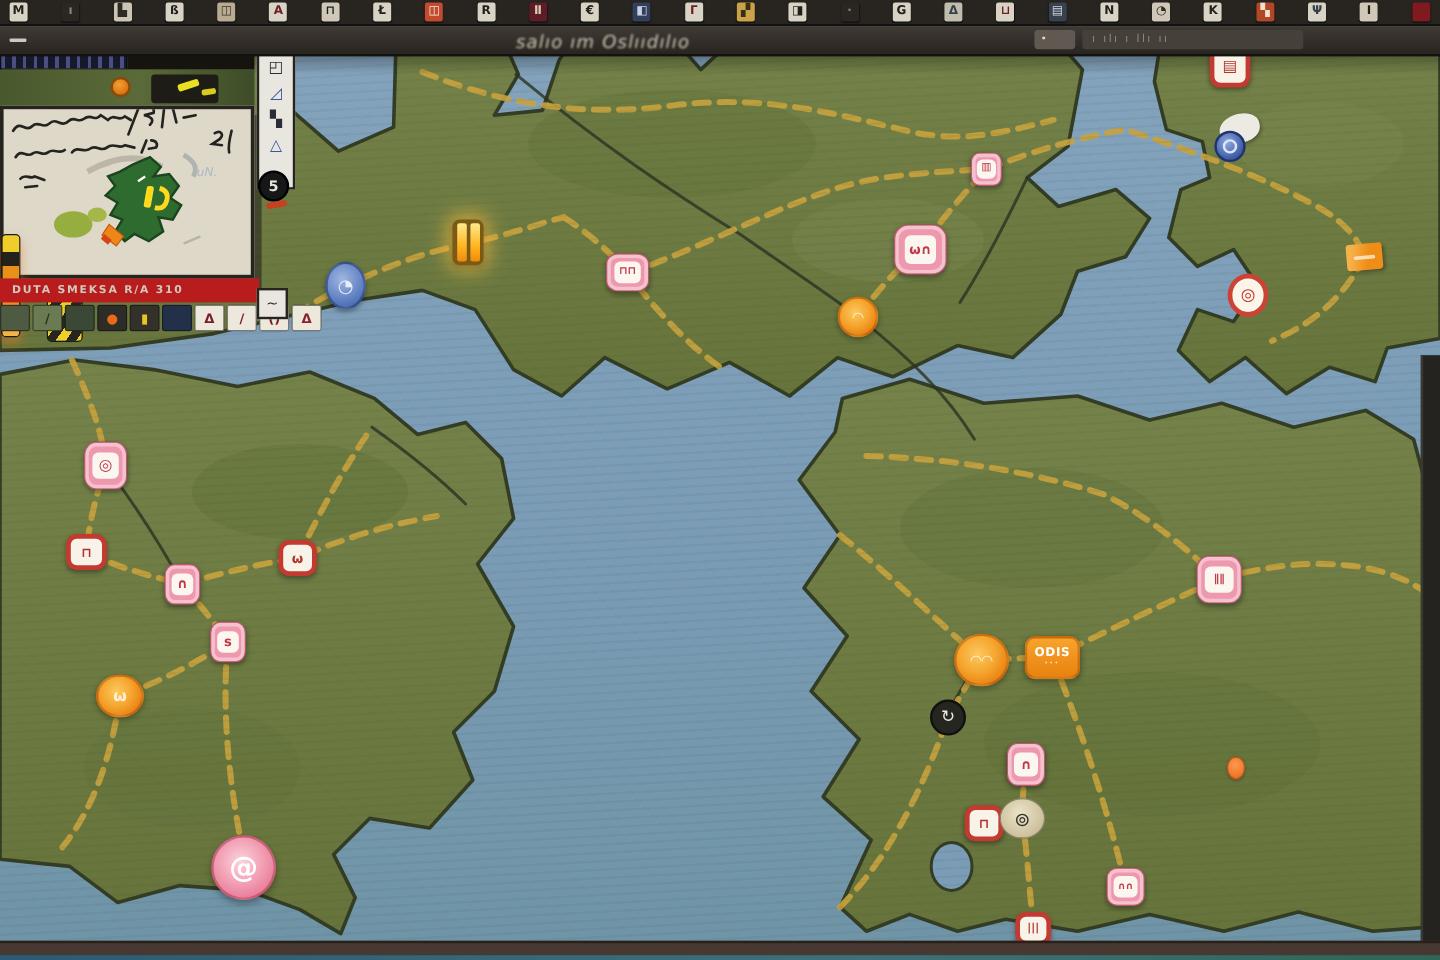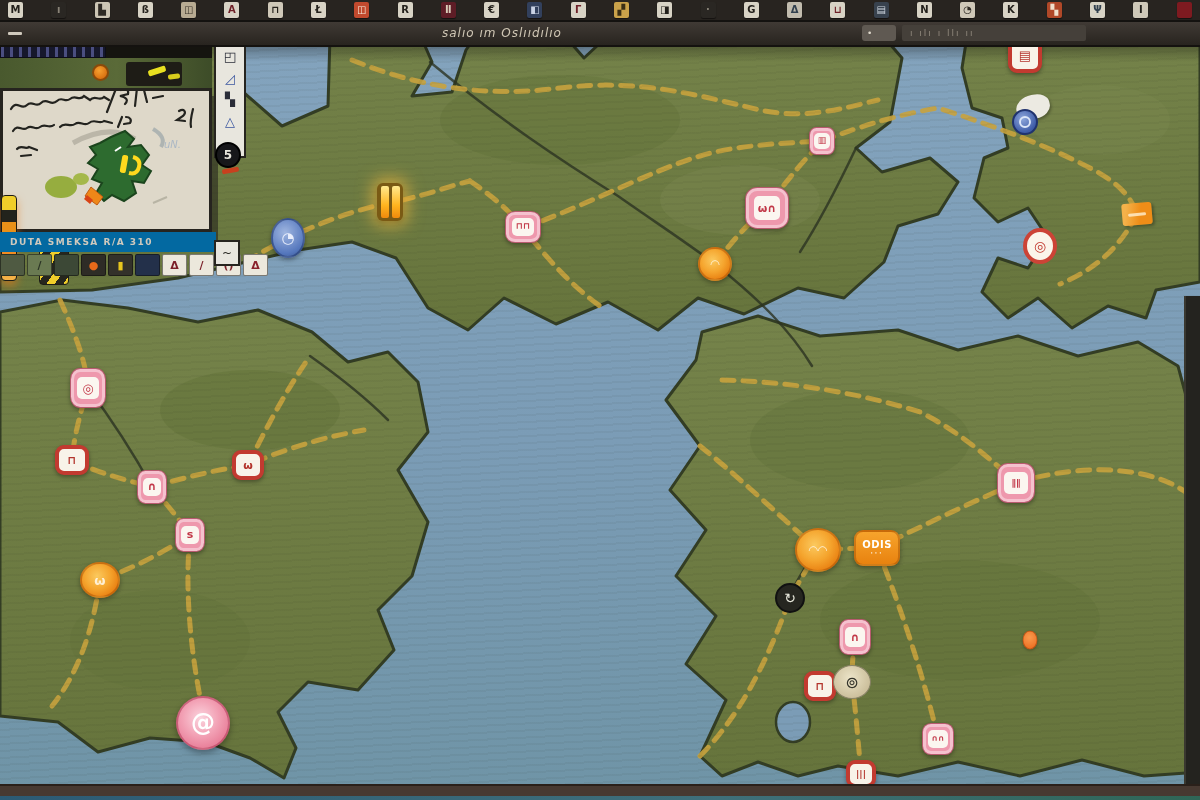--- a/index.html
+++ b/index.html
@@ -69,22 +69,22 @@
   #topbar{position:absolute;left:0;top:0;width:1200px;height:22px;z-index:6;
     background:#282420;border-bottom:2px solid #141210;display:flex;align-items:center;
     justify-content:space-between;padding:0 8px;box-sizing:border-box;}
   .tile{height:16px;min-width:15px;border-radius:2px;font-size:10px;font-weight:bold;
     display:flex;align-items:center;justify-content:center;line-height:1;
     box-shadow:0 1px 1px rgba(0,0,0,.5);}
   #menubar{position:absolute;left:0;top:22px;width:1200px;height:23px;z-index:6;
     background:linear-gradient(180deg,#403a35,#28241f);border-bottom:2px solid #14120f;}
   #menu-left-mark{position:absolute;left:8px;top:10px;width:14px;height:3px;
     background:#cfc9bd;border-radius:1px;}
-  #menu-center{position:absolute;left:430px;top:4px;font-size:12px;letter-spacing:1px;
-    color:#cfc6b4;filter:blur(.7px);font-style:italic;margin-left:12px;}
+  #menu-center{position:absolute;left:430px;top:4px;font-size:15px;letter-spacing:1px;
+    color:#cfc6b4;filter:blur(.7px);font-style:italic;}
   #menu-dot-btn{position:absolute;left:862px;top:3px;width:34px;height:16px;background:#5f5952;
     border-radius:3px;color:#ddd7ca;font-size:9px;display:flex;align-items:center;padding-left:5px;
     box-sizing:border-box;}
   #menu-dash-field{position:absolute;left:902px;top:3px;width:184px;height:16px;background:#45403a;
     border-radius:2px;color:#8f887c;font-size:9px;letter-spacing:2px;display:flex;align-items:center;
     padding-left:8px;box-sizing:border-box;filter:blur(.4px);}
 
   
   #panel{position:absolute;left:0;top:42px;width:252px;height:240px;z-index:5;}
   #panel-header{position:absolute;left:0;top:0;width:106px;height:16px;
@@ -99,21 +99,21 @@
     transform:rotate(-18deg);border-radius:2px;}
   #panel-dash2{position:absolute;left:168px;top:32px;width:12px;height:5px;background:#d8cc1c;
     transform:rotate(-8deg);border-radius:2px;}
   #panel-badge{position:absolute;left:92px;top:22px;width:17px;height:17px;border-radius:50%;
     background:radial-gradient(circle at 40% 35%,#f5a030,#d87010 75%);border:2px solid #8a4a0a;
     box-sizing:border-box;}
   #panel-body{position:absolute;left:0;top:46px;width:212px;height:144px;background:#ded8c9;
     border:3px solid #26241f;box-sizing:border-box;box-shadow:6px 8px 0 rgba(31,30,26,.55);}
   #panel-watermark{position:absolute;right:28px;top:48px;color:#9fb0c4;font-size:10px;
     font-style:italic;opacity:.8;}
-  #panel-status{position:absolute;left:0;top:190px;width:216px;height:20px;background:#0369a1;
+  #panel-status{position:absolute;left:0;top:190px;width:216px;height:20px;background:#b91c1c;
     color:#cfc9bd;font-size:9px;font-weight:bold;letter-spacing:1.5px;display:flex;
     align-items:center;padding-left:10px;box-sizing:border-box;filter:blur(.3px);}
   #panel-actions{position:absolute;left:0;top:212px;height:24px;display:flex;gap:2px;}
   .ptile{width:25px;height:22px;border-radius:2px;display:flex;align-items:center;
     justify-content:center;font-size:11px;font-weight:bold;border:1px solid rgba(10,10,8,.5);
     box-sizing:border-box;}
   #panel-side{position:absolute;left:214px;top:0;width:32px;height:116px;background:#e8e6de;
     border:2px solid #26241f;box-sizing:border-box;display:flex;flex-direction:column;
     align-items:center;justify-content:space-around;padding:2px 0;}
   .stool{font-size:13px;line-height:1;cursor:pointer;}

